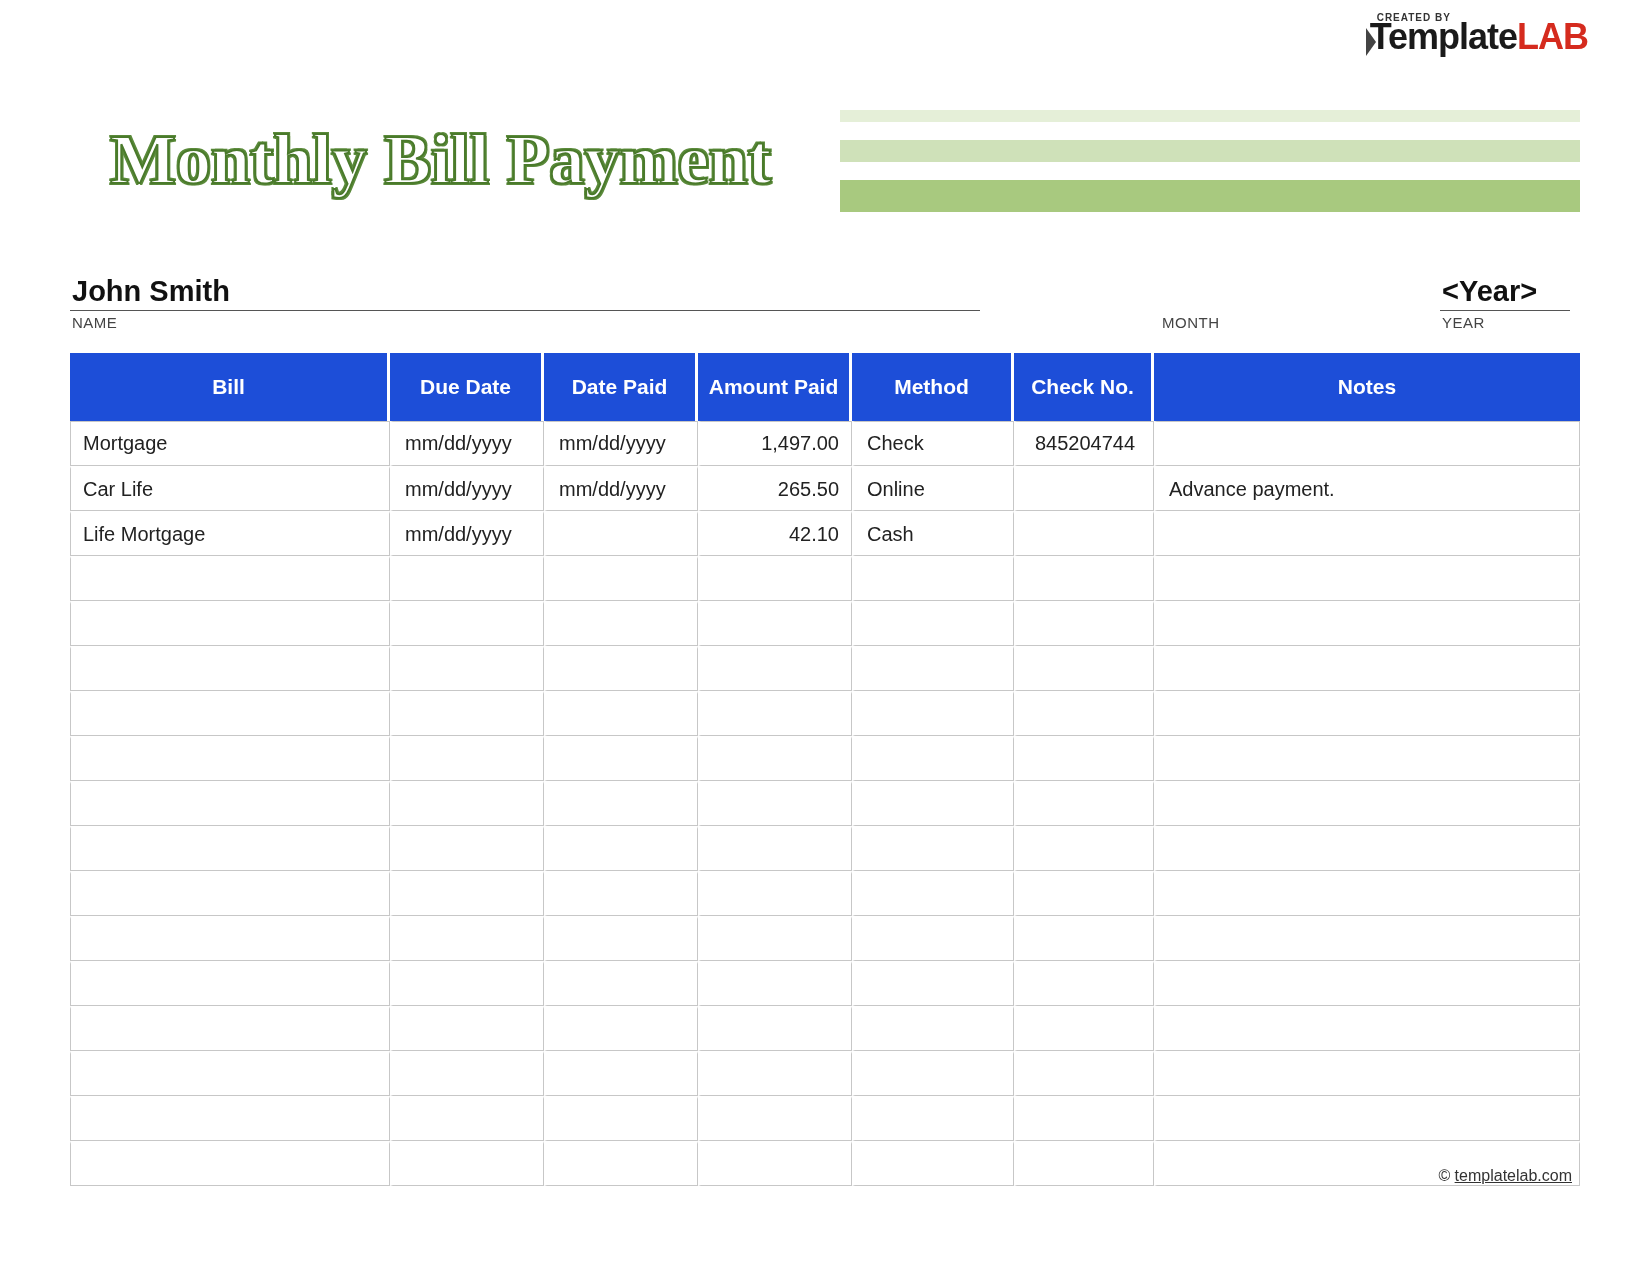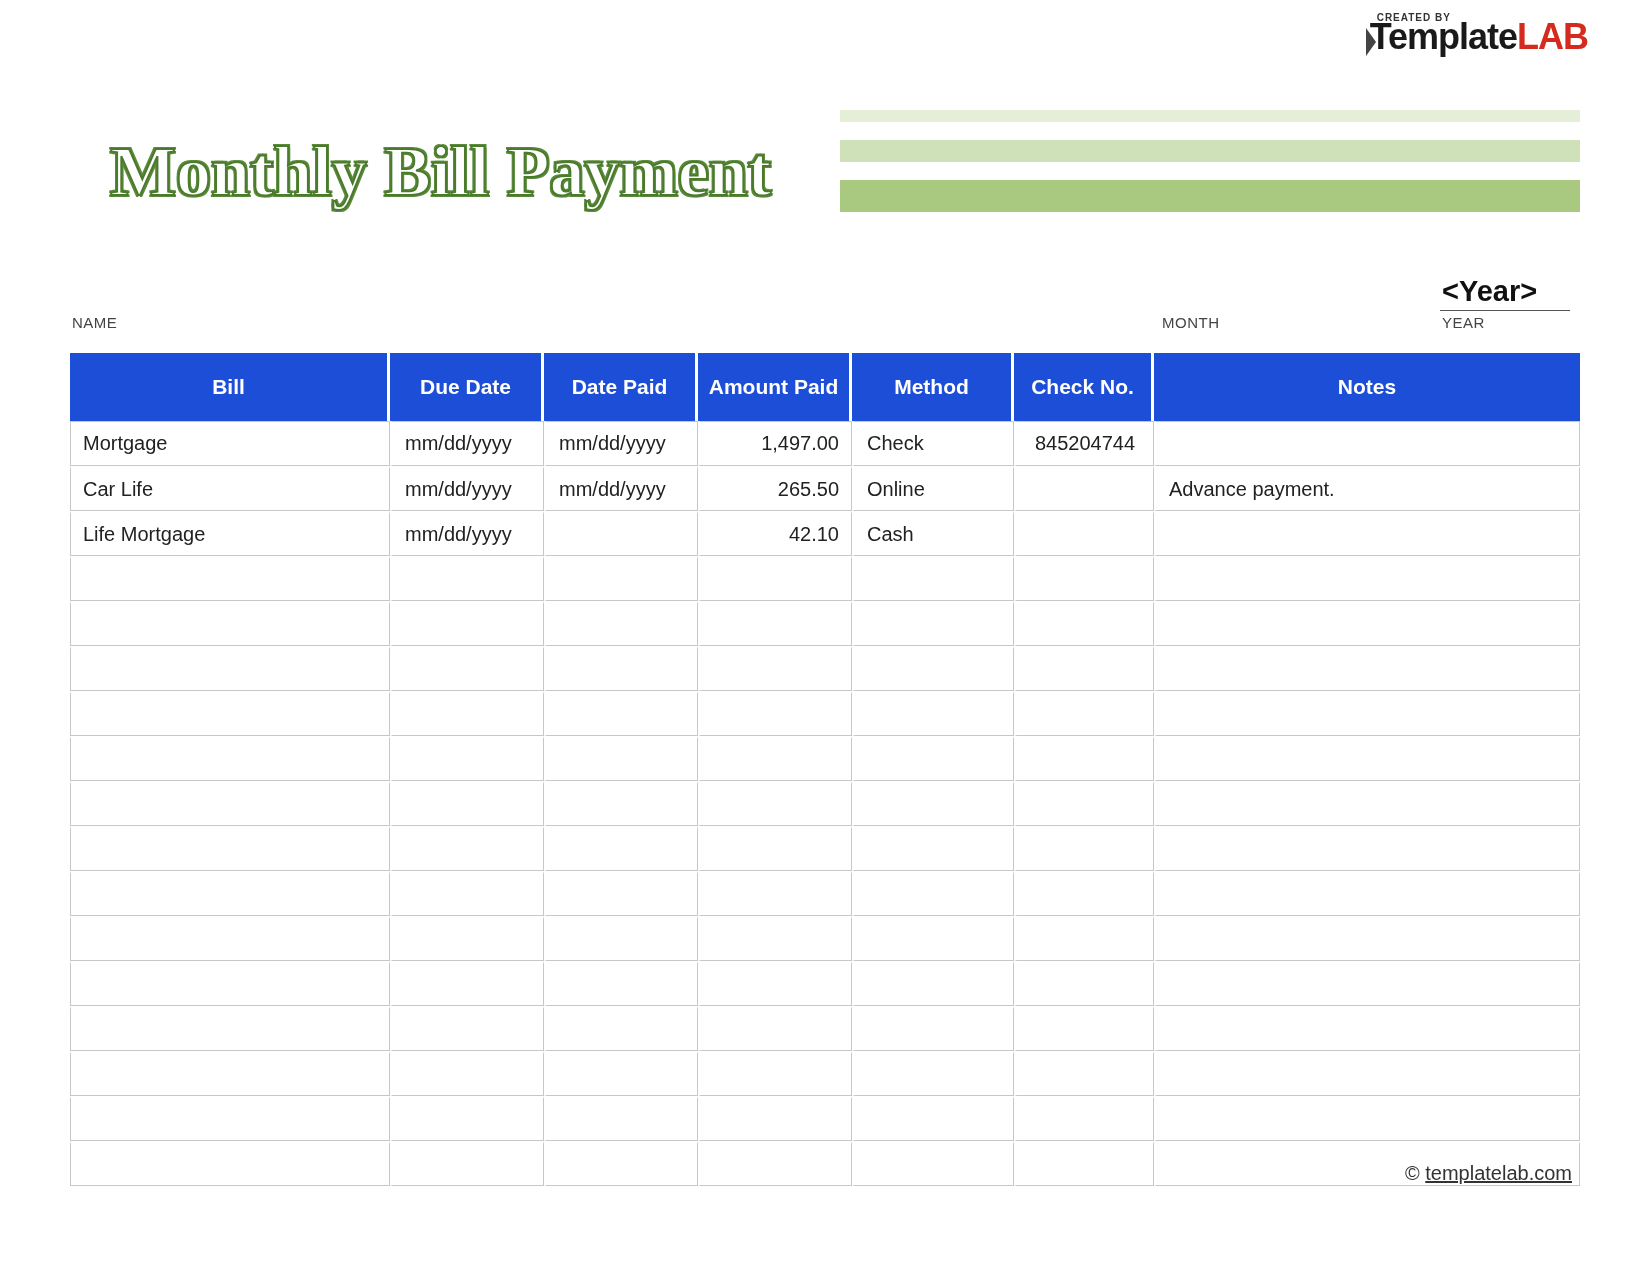--- a/index.html
+++ b/index.html
@@ -64,21 +64,21 @@
     font-weight: 700;
     color: #fff;
     -webkit-text-stroke: 2px #4a7a2b;
     text-shadow:
       -2px -2px 0 #5a8a3a,
        2px -2px 0 #5a8a3a,
       -2px  2px 0 #5a8a3a,
        2px  2px 0 #5a8a3a;
     position: absolute;
     left: 40px;
-    top: 22px;
+    top: 10px;
     letter-spacing: 0px;
   }
   .bars {
     position: absolute;
     right: 0;
     top: 0;
     width: 740px;
   }
   .bar { width: 100%; }
   .bar1 { height: 12px; background: #e5efd8; margin-bottom: 18px;}
@@ -151,21 +151,21 @@
   .col-check   { width: 140px; }
   .col-notes   { width: auto; }
   td.c-due, td.c-paid { text-align: left; }
   td.c-amount { text-align: right; }
   td.c-check  { text-align: center; }
 
   .footer {
     position: absolute;
     right: 78px;
     bottom: 90px;
-    font-size: 20px;
+    font-size: 16px;
     color: #333;
   }
   .footer a { color: #333; text-decoration: underline; }
 </style>
 </head>
 <body>
 
 <div class="page">
 
   <div class="logo">
@@ -180,20 +180,21 @@
     <div class="title">Monthly Bill Payment</div>
     <div class="bars">
       <div class="bar bar1"></div>
       <div class="bar bar2"></div>
       <div class="bar bar3"></div>
     </div>
   </div>
 
   <div class="fields">
     <div class="field field-name">
+      <div class="field-value">John Smith</div>
       <div class="field-label">NAME</div>
     </div>
     <div class="field field-month">
       <div class="field-label">MONTH</div>
     </div>
     <div class="field field-year">
       <div class="field-value">&lt;Year&gt;</div>
       <div class="field-label">YEAR</div>
     </div>
   </div>

